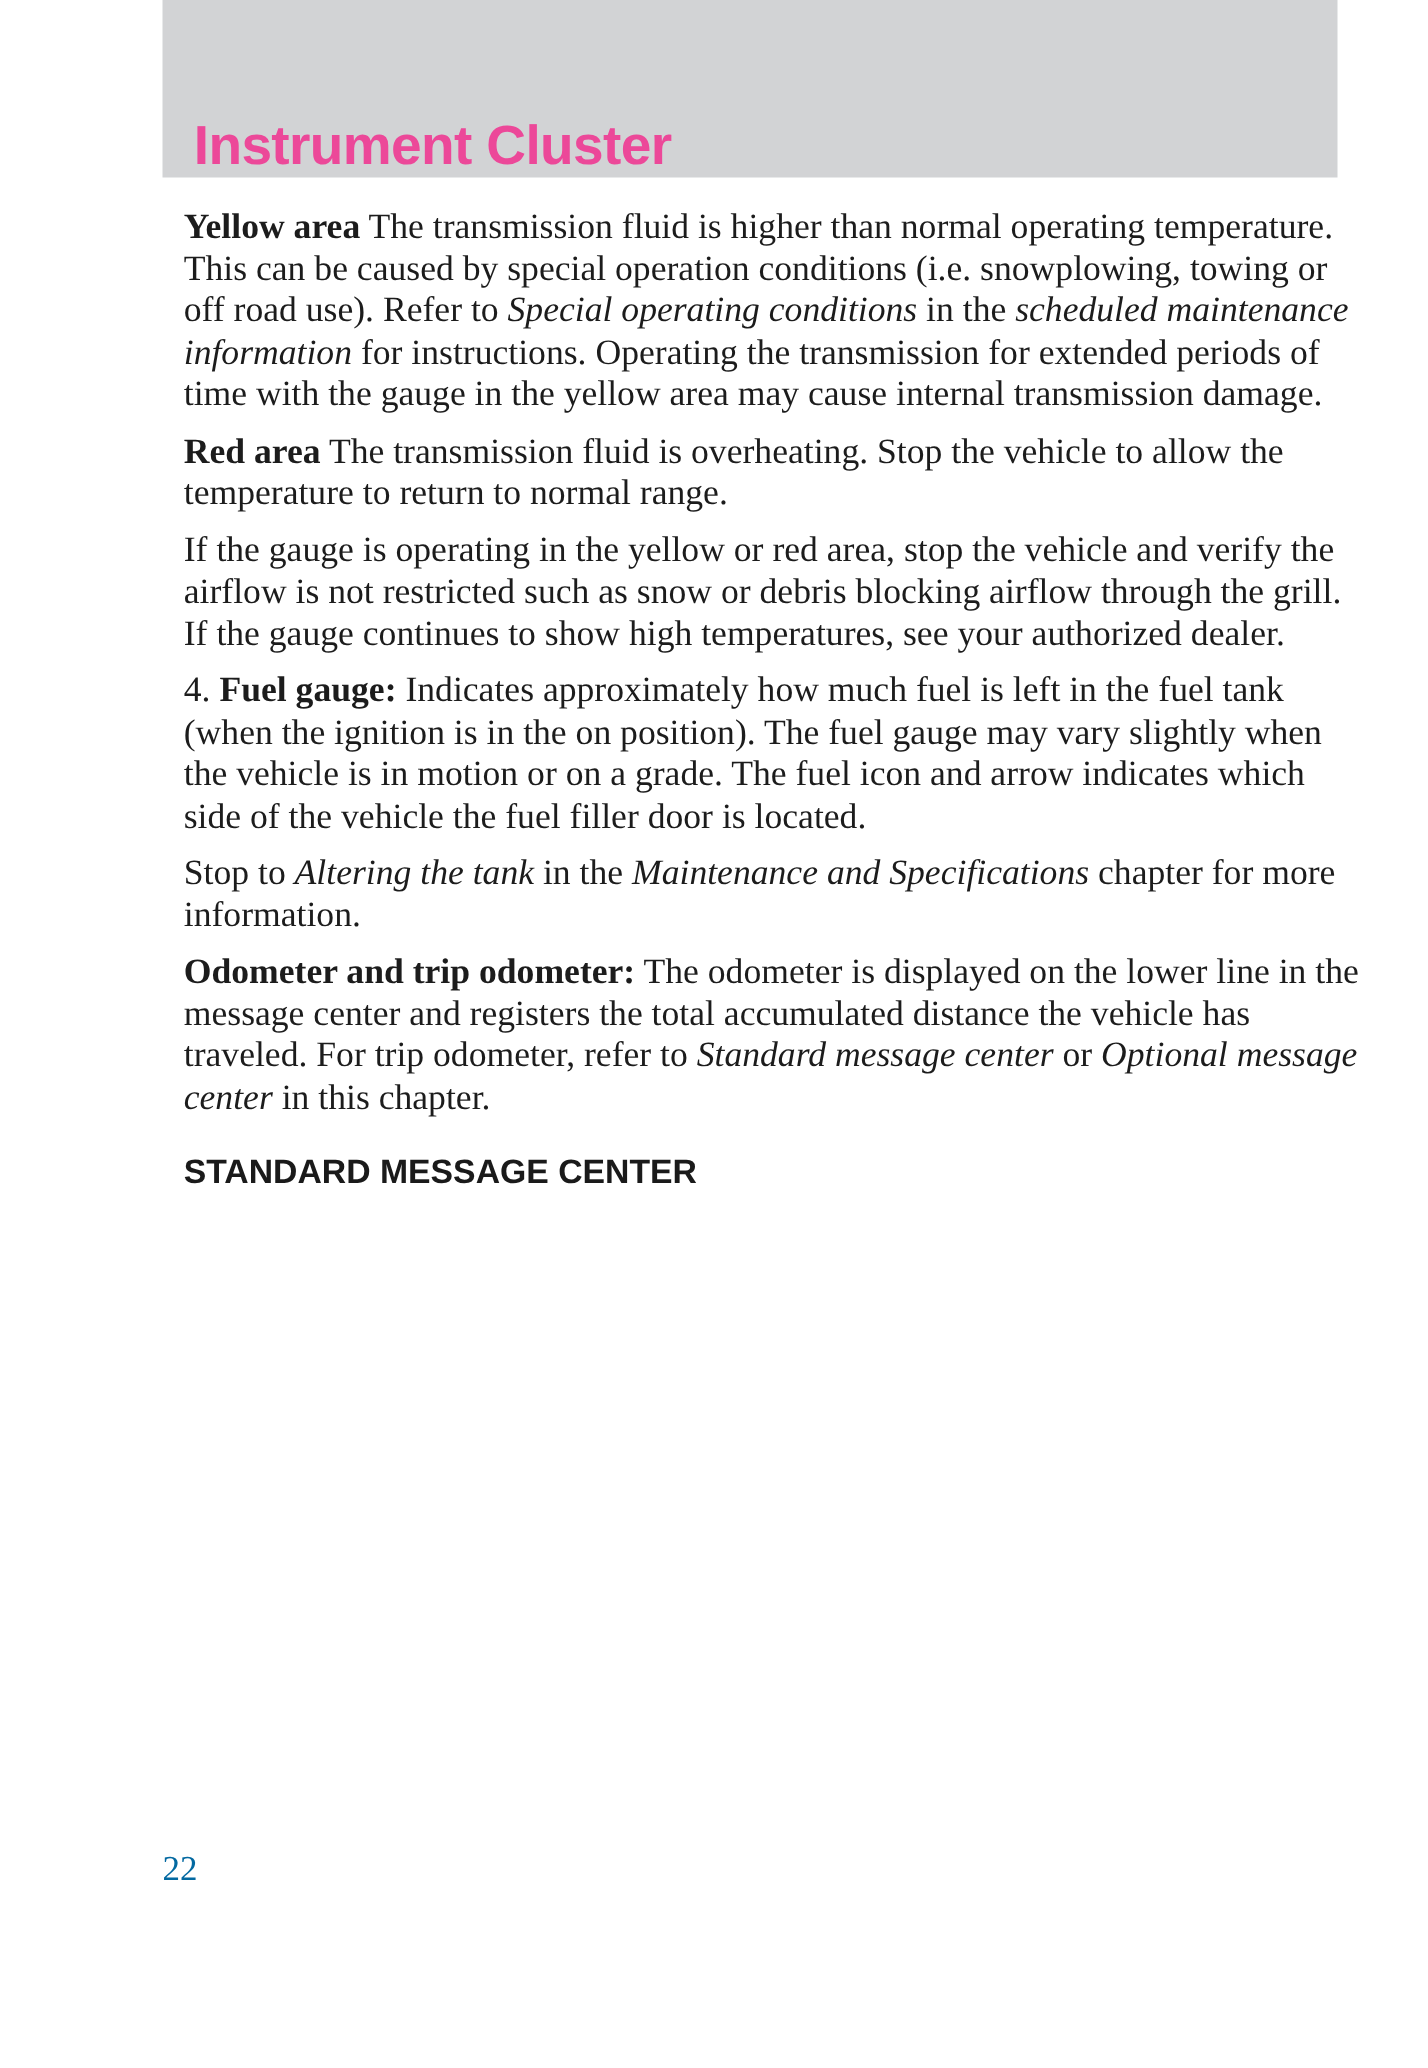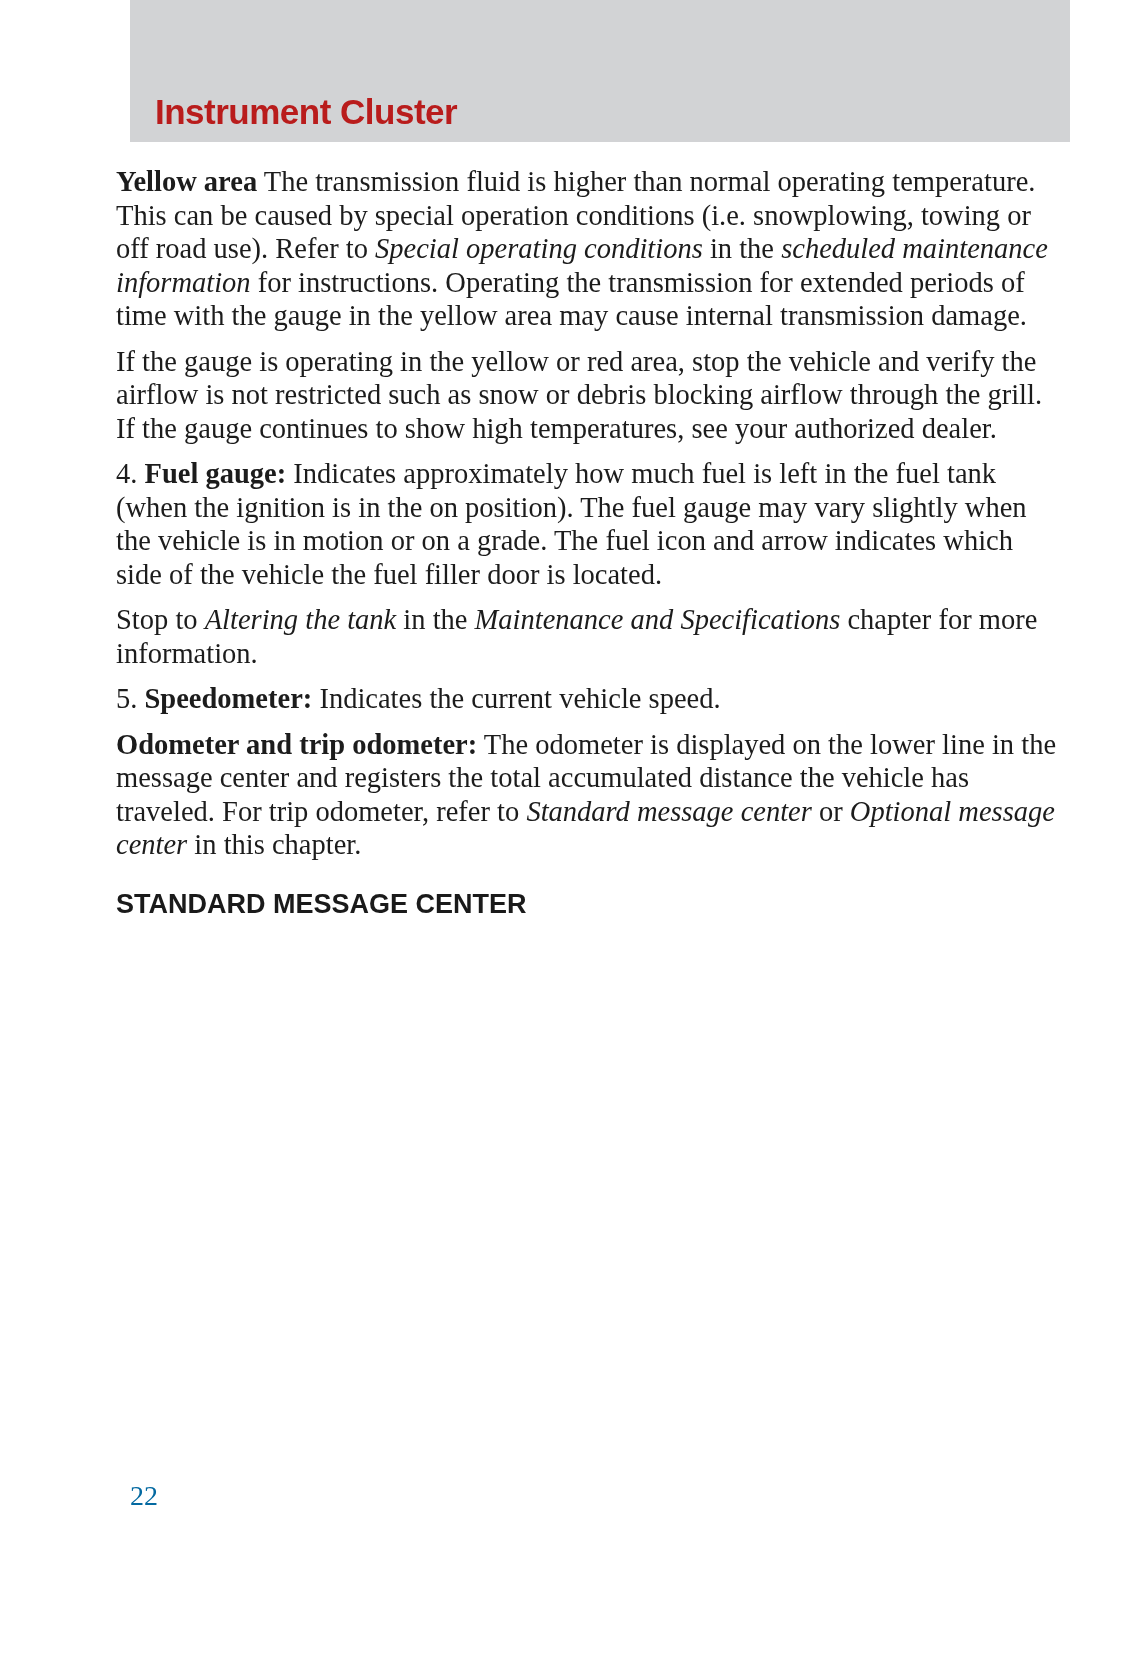--- a/index.html
+++ b/index.html
@@ -4,24 +4,24 @@
 <style>
   html, body { margin: 0; padding: 0; background: #ffffff; }
   body { width: 1142px; height: 1654px; position: relative; overflow: hidden; }
   .header-band {
     position: absolute; left: 130px; top: 0; width: 940px; height: 142px;
     background: #d2d3d5;
   }
   .header-title {
     position: absolute; left: 155px; top: 92px;
     font-family: "Liberation Sans", sans-serif; font-weight: bold;
-    font-size: 35px; color: #b91c1c; letter-spacing: -0.5px;
+    font-size: 44px; color: #ec4899; letter-spacing: -0.5px;
   }
   .content {
-    position: absolute; left: 116px; top: 165px; width: 945px;
+    position: absolute; left: 147px; top: 165px; width: 945px;
     font-family: "Liberation Serif", serif; font-size: 28.5px; line-height: 33.5px;
     color: #1c1c1c;
   }
   .content p { margin: 0 0 12px 0; }
   .content b { font-weight: bold; }
   .content i { font-style: italic; }
   .section-heading {
     font-family: "Liberation Sans", sans-serif; font-weight: bold;
     font-size: 27px; margin: 26px 0 10px 0; color: #1a1a1a;
   }
@@ -34,29 +34,29 @@
 </head>
 <body>
 
 <div class="header-band"></div>
 <div class="header-title">Instrument Cluster</div>
 
 <div class="content">
   <p>
     <b>Yellow area</b><span> The transmission fluid is higher than normal operating temperature. This can be caused by special operation conditions (i.e. snowplowing, towing or off road use). Refer to </span><i>Special operating conditions</i><span> in the </span><i>scheduled maintenance information</i><span> for instructions. Operating the transmission for extended periods of time with the gauge in the yellow area may cause internal transmission damage.</span>
   </p>
+  <p>
+    <b>Red area</b><span> The transmission fluid is overheating. Stop the vehicle to allow the temperature to return to normal range.</span>
+  </p>
   <p>If the gauge is operating in the yellow or red area, stop the vehicle and verify the airflow is not restricted such as snow or debris blocking airflow through the grill. If the gauge continues to show high temperatures, see your authorized dealer.</p>
   <p>
     <span>4. </span><b>Fuel gauge:</b><span> Indicates approximately how much fuel is left in the fuel tank (when the ignition is in the on position). The fuel gauge may vary slightly when the vehicle is in motion or on a grade. The fuel icon and arrow indicates which side of the vehicle the fuel filler door is located.</span>
   </p>
   <p>
     <span>Stop to </span><i>Altering the tank</i><span> in the </span><i>Maintenance and Specifications</i><span> chapter for more information.</span>
-  </p>
-  <p>
-    <span>5. </span><b>Speedometer:</b><span> Indicates the current vehicle speed.</span>
   </p>
   <p>
     <b>Odometer and trip odometer:</b><span> The odometer is displayed on the lower line in the message center and registers the total accumulated distance the vehicle has traveled. For trip odometer, refer to </span><i>Standard message center</i><span> or </span><i>Optional message center</i><span> in this chapter.</span>
   </p>
 
   <div class="section-heading">STANDARD MESSAGE CENTER</div>
 </div>
 
 <div class="page-number">22</div>
 

